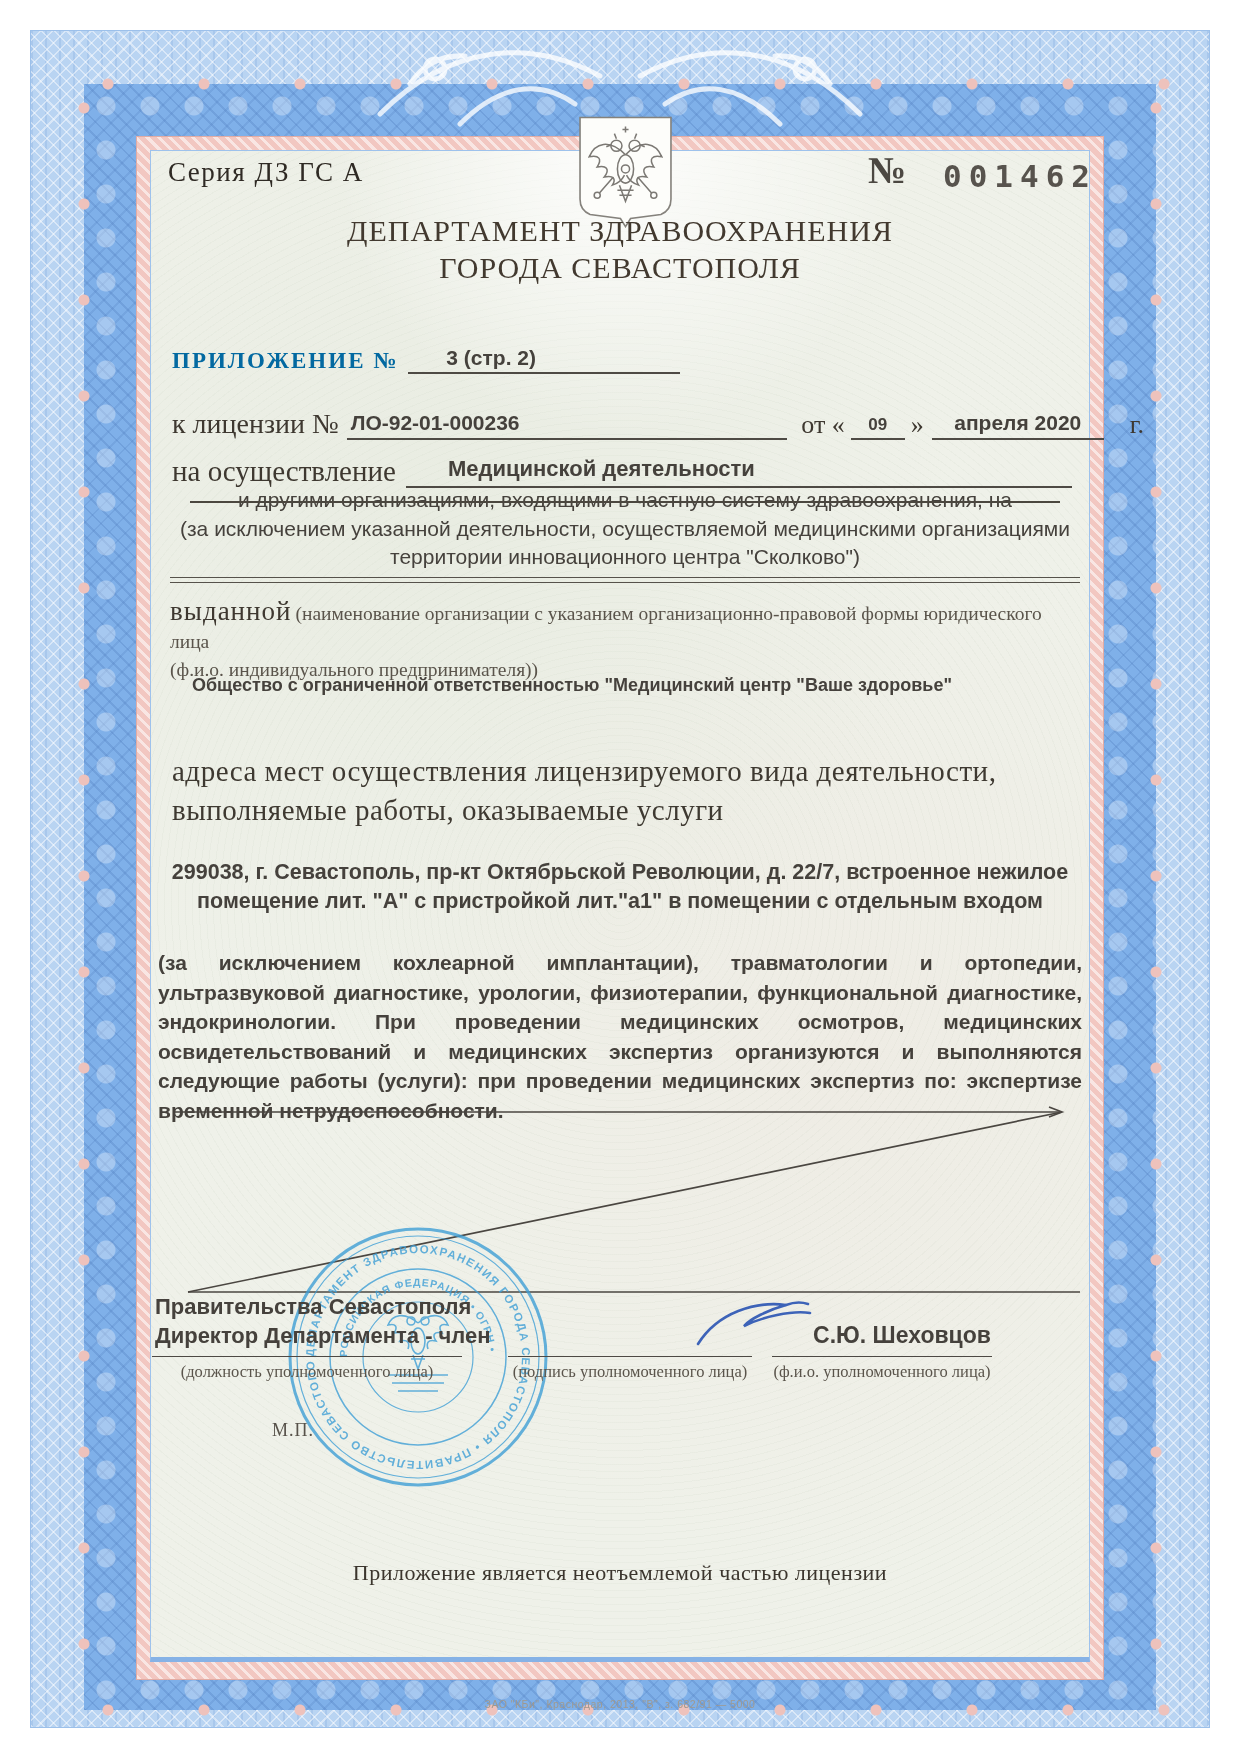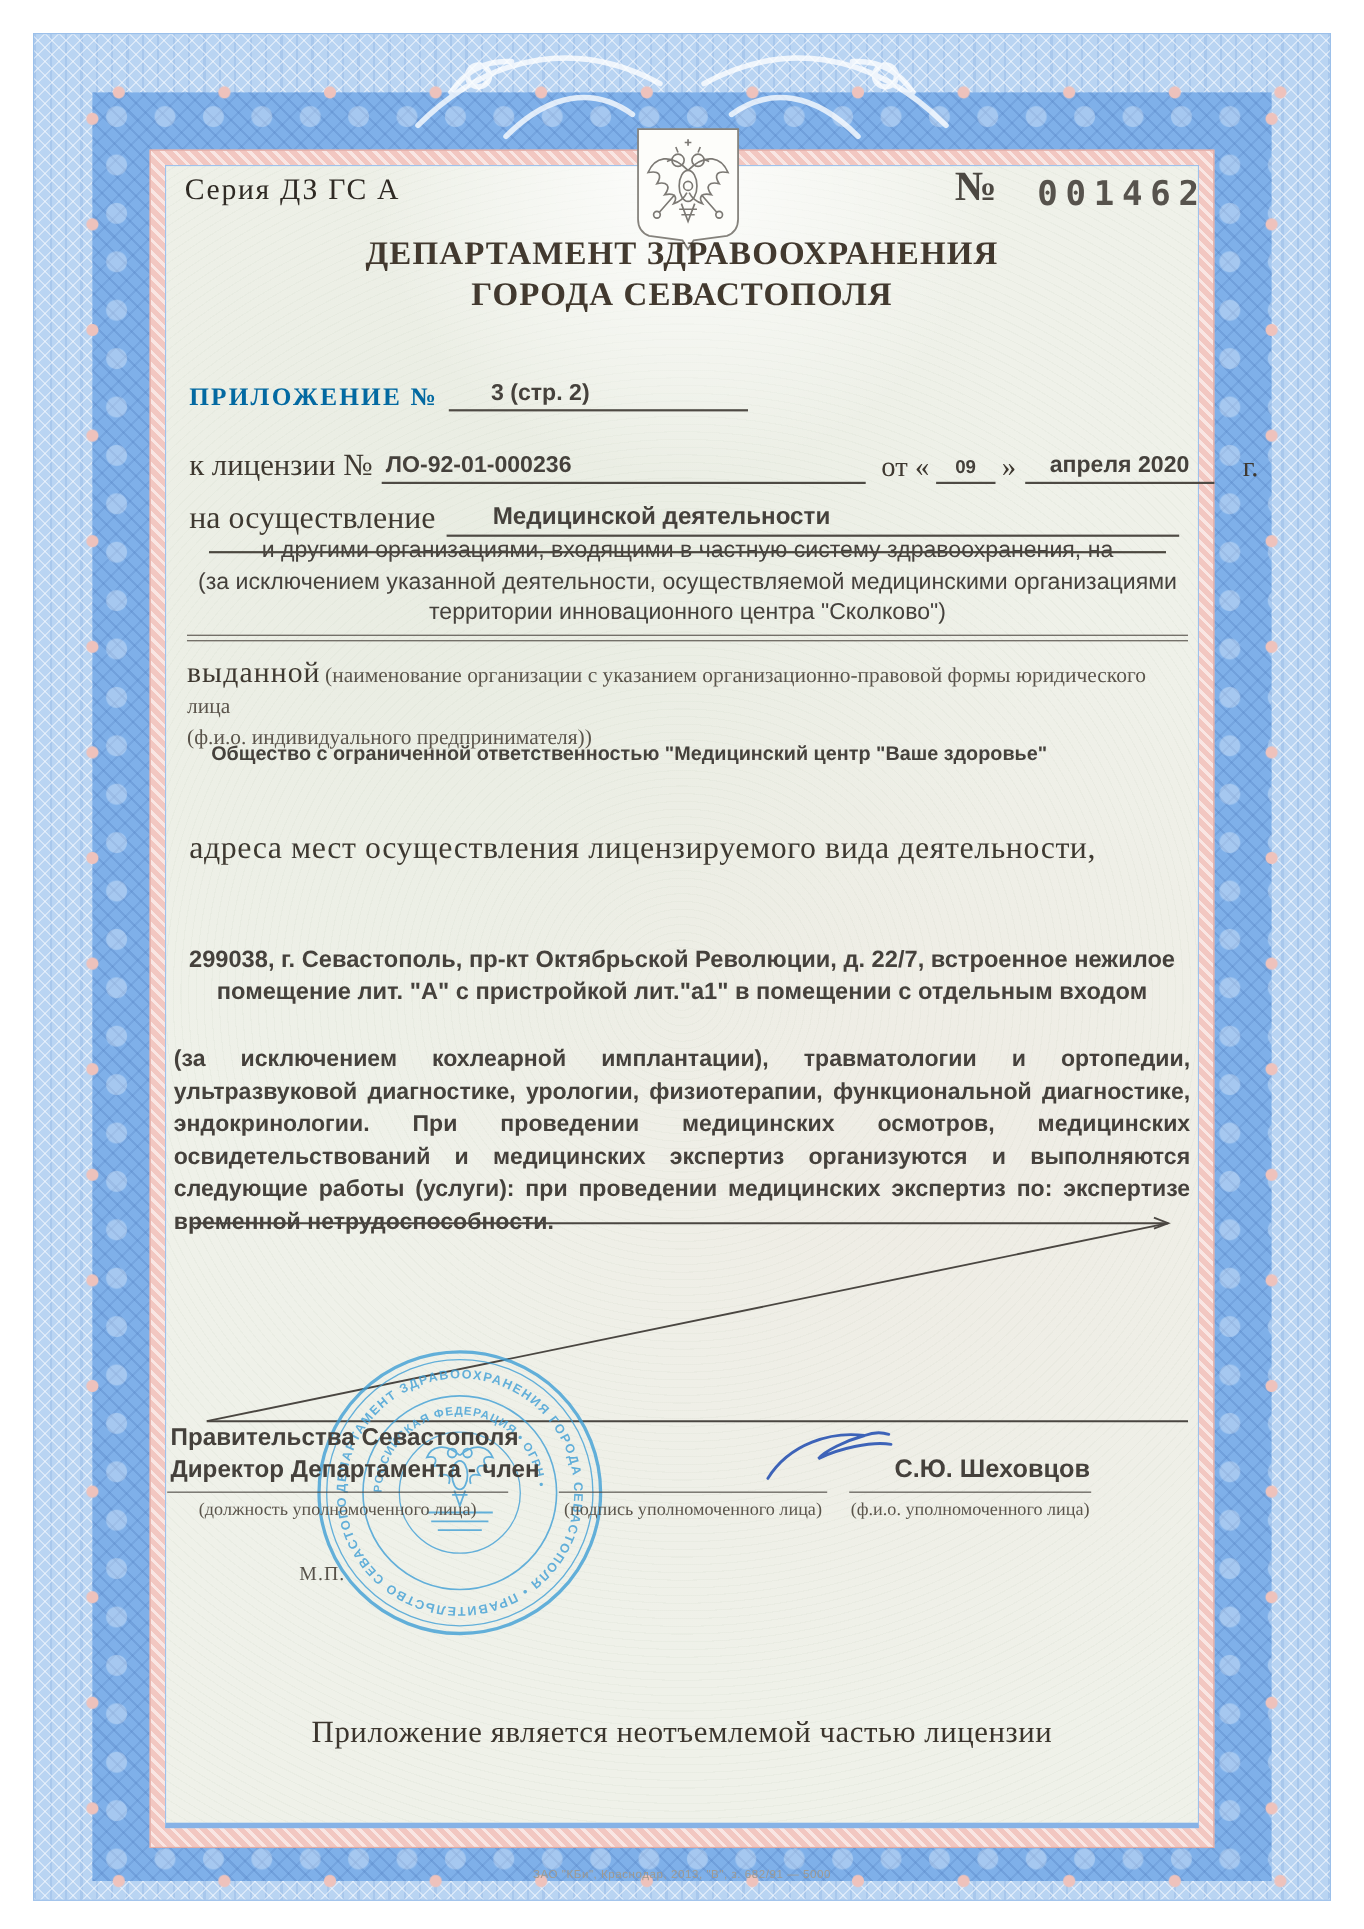--- a/index.html
+++ b/index.html
@@ -44,21 +44,21 @@
   
   .serif-lab{font-family:"Liberation Serif",serif;color:#3e3830;}
   .val{font-family:"Liberation Sans",sans-serif;font-weight:bold;color:#45413c;}
   .blank{border-bottom:2px solid #4e4a44;display:flex;align-items:flex-end;}
   .cap{font-family:"Liberation Serif",serif;color:#5a544b;}
 
   .series{left:168px;top:157px;font-size:27px;letter-spacing:1.5px;color:#2f2a24;}
   .numsign{left:868px;top:148px;font-size:38px;font-weight:bold;color:#4c4842;}
   .numdigits{left:943px;top:158px;font-family:"DejaVu Sans Mono",monospace;font-weight:bold;
              font-size:31px;letter-spacing:7px;color:#57534d;}
-  .title{left:150px;right:150px;top:212px;text-align:center;font-weight:bold;font-size:30px;
+  .title{left:150px;right:150px;top:212px;text-align:center;font-weight:normal;font-size:30px;
          line-height:37px;color:#42392f;letter-spacing:1px;}
 
   .row-appendix{left:172px;top:334px;display:flex;align-items:flex-end;}
   .lab-appendix{font-size:23px;font-weight:bold;letter-spacing:2px;color:#0369a1;}
   .row-license{left:172px;top:398px;right:96px;display:flex;align-items:flex-end;font-size:28px;}
   .row-activity{left:172px;top:446px;right:168px;display:flex;align-items:flex-end;font-size:29px;}
 
   .notes{left:158px;right:148px;top:486px;text-align:center;
          font-family:"Liberation Sans",sans-serif;font-size:21px;line-height:28.5px;color:#45413c;}
   .strike{position:relative;display:inline-block;}
@@ -76,21 +76,21 @@
   .address{left:158px;right:158px;top:858px;text-align:center;font-size:21.5px;line-height:29px;}
   .services{left:158px;right:158px;top:948px;font-family:"Liberation Sans",sans-serif;
             font-weight:bold;font-size:21px;line-height:29.5px;color:#45413c;text-align:justify;}
 
   .sig-pos{left:155px;top:1292px;width:345px;font-size:22px;line-height:29px;}
   .sig-line{border-bottom:1.5px solid #4d4944;height:46px;top:1310px;}
   .sig-cap{top:1362px;text-align:center;font-size:16.5px;}
   .sig-name{left:772px;width:260px;top:1322px;font-size:23px;text-align:center;}
   .mp{left:272px;top:1420px;font-size:18px;color:#57524a;letter-spacing:1px;}
 
-  .footer{left:150px;right:150px;top:1560px;text-align:center;font-size:28px;color:#3b352d;letter-spacing:.5px;}
+  .footer{left:150px;right:150px;top:1560px;text-align:center;font-size:22px;color:#3b352d;letter-spacing:.5px;}
   .imprint{left:0;right:0;top:1698px;text-align:center;font-family:"Liberation Sans",sans-serif;
            font-size:10.5px;color:#9f998f;letter-spacing:.5px;}
 </style>
 </head>
 <body>
 
 <div class="page">
 
   <div class="band-light"></div>
   <div class="band-dark"></div>
@@ -184,20 +184,21 @@
   <div class="abs issued">
     <span class="word serif-lab">выданной</span>
     <span class="cap">(наименование организации с указанием организационно-правовой формы юридического лица</span><br>
     <span class="cap">(ф.и.о. индивидуального предпринимателя))</span>
   </div>
 
   <div class="abs org val">Общество с ограниченной ответственностью "Медицинский центр "Ваше здоровье"</div>
 
   <div class="abs addr-head serif-lab">
     <div>адреса мест осуществления лицензируемого вида деятельности,</div>
+    <div>выполняемые работы, оказываемые услуги</div>
   </div>
 
   <div class="abs address val">
     <div>299038, г. Севастополь, пр-кт Октябрьской Революции, д. 22/7, встроенное нежилое</div>
     <div>помещение лит. "А" с пристройкой лит."а1" в помещении с отдельным входом</div>
   </div>
 
   <div class="abs services">(за исключением кохлеарной имплантации), травматологии и ортопедии, ультразвуковой диагностике, урологии, физиотерапии, функциональной диагностике, эндокринологии. При проведении медицинских осмотров, медицинских освидетельствований и медицинских экспертиз организуются и выполняются следующие работы (услуги): при проведении медицинских экспертиз по: экспертизе временной нетрудоспособности.</div>
 
   <svg class="abs" style="left:150px;top:1100px;width:940px;height:200px;" viewBox="0 0 940 200">

